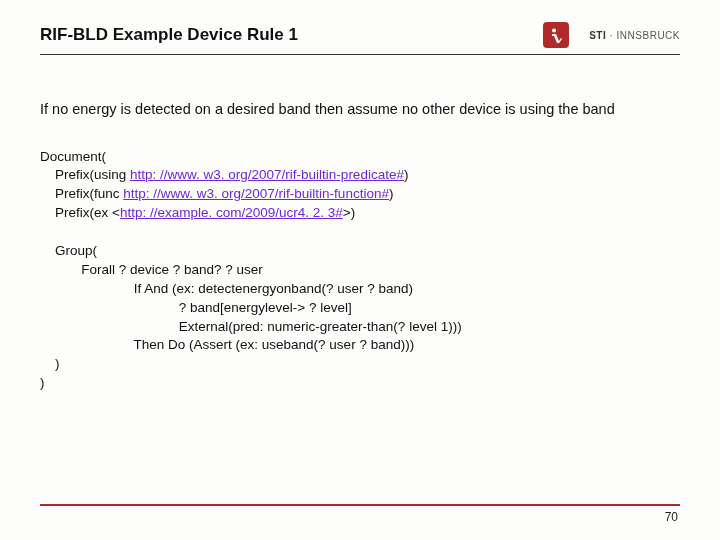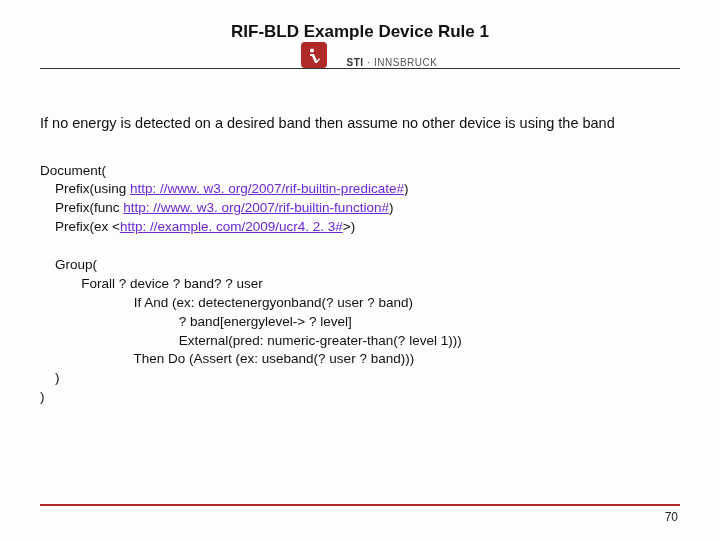--- a/index.html
+++ b/index.html
@@ -11,30 +11,30 @@
     position: relative;
     overflow: hidden;
   }
   .slide {
     padding: 22px 40px 0 40px;
   }
   .header-row {
     display: flex;
     align-items: center;
     justify-content: space-between;
-    flex-direction: column;
+    margin-bottom: 6px;
   }
   .title {
     font-size: 17px;
     font-weight: bold;
     color: #111;
   }
   .logo {
     display: flex;
-    align-items: flex-end;
+    align-items: center;
     gap: 20px;
     padding-left: 18px;
   }
   .logo-badge {
     width: 26px;
     height: 26px;
     background: #b02a2a;
     border-radius: 4px;
     display: flex;
     align-items: center;

